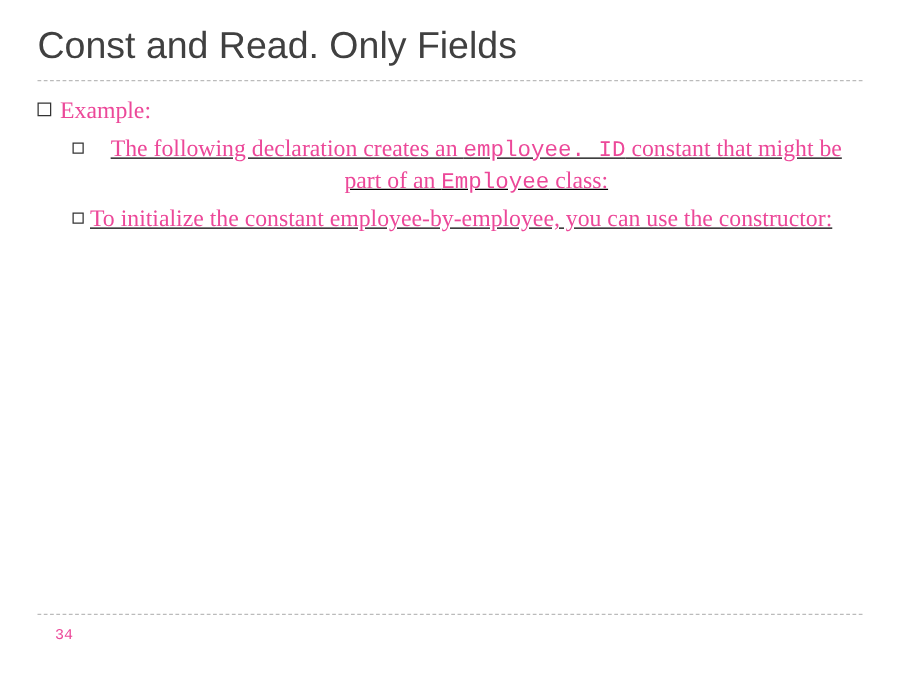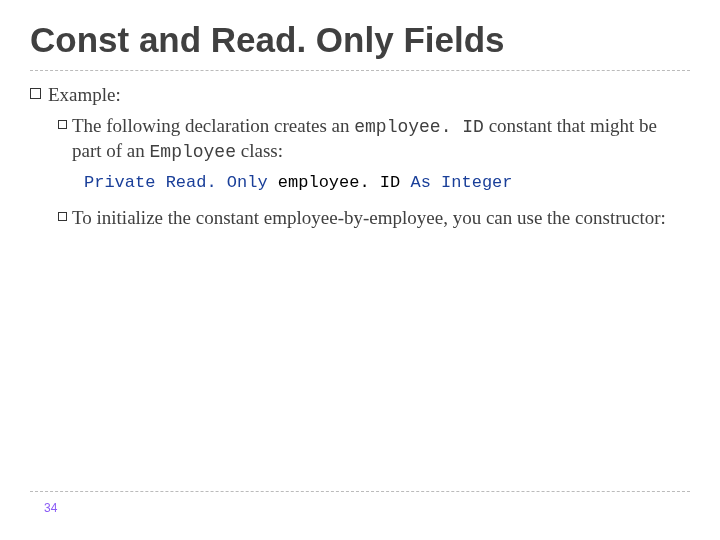--- a/index.html
+++ b/index.html
@@ -5,61 +5,63 @@
   * { margin: 0; padding: 0; box-sizing: border-box; }
   body {
     width: 720px;
     height: 540px;
     background: #ffffff;
     font-family: Arial, Helvetica, sans-serif;
     position: relative;
     padding: 20px 30px 0 30px;
   }
   .title {
-    font-size: 35px;
+    font-size: 30px;
     color: #404040;
-    font-weight: bold;
+    font-weight: normal;
     padding-bottom: 10px;
     border-bottom: 1px dashed #bbb;
   }
   .content {
     padding-top: 12px;
   }
   .bullet-l1 {
     display: flex;
     align-items: flex-start;
     margin-bottom: 6px;
   }
   .bullet-l2 {
     display: flex;
     align-items: flex-start;
     padding-left: 28px;
     margin-bottom: 6px;
+    text-decoration: underline;
   }
   .box-icon {
     display: inline-block;
     width: 11px;
     height: 11px;
     border: 1.5px solid #333;
     margin-top: 5px;
     margin-right: 7px;
     flex-shrink: 0;
   }
   .box-icon.small {
     width: 9px;
     height: 9px;
     border-width: 1.2px;
     margin-top: 6px;
     margin-right: 5px;
   }
   .bullet-text {
     font-family: "Times New Roman", Times, serif;
     font-size: 19px;
-    color: #404040;
+    color: #ec4899;
     line-height: 1.3;
+    text-align: center;
   }
   .code-inline {
     font-family: "Courier New", Courier, monospace;
     font-size: 18px;
   }
   .code-block {
     padding-left: 54px;
     font-family: "Courier New", Courier, monospace;
     font-size: 17px;
     margin: 8px 0 12px 0;
@@ -71,23 +73,23 @@
   .kw { color: #1a3f99; }
   .page-num-bar {
     position: absolute;
     left: 30px;
     right: 30px;
     bottom: 24px;
     border-top: 1px dashed #bbb;
     padding-top: 6px;
   }
   .page-num {
-    font-family: Liberation Sans, sans-serif;
+    font-family: Liberation Mono, monospace;
     font-size: 12px;
-    color: #8b5cf6;
+    color: #ec4899;
     padding-left: 14px;
   }
 </style>
 </head>
 <body>
 
 <h1 class="title">Const and Read. Only Fields</h1>
 
 <div class="content">
 
@@ -96,25 +98,20 @@
     <span class="bullet-text">Example:</span>
   </div>
 
   <div class="bullet-l2">
     <span class="box-icon small"></span>
     <span class="bullet-text">
       <span>The following declaration creates an </span><span class="code-inline">employee. ID</span><span> constant that might be part of an </span><span class="code-inline">Employee</span><span> class:</span>
     </span>
   </div>
 
-  <div class="code-block">
-    <span class="kw">Private</span>
-    <span> </span>
-    <span class="kw">Read. Only</span><span> employee. ID </span><span class="kw">As Integer</span>
-  </div>
 
   <div class="bullet-l2">
     <span class="box-icon small"></span>
     <span class="bullet-text">To initialize the constant employee-by-employee, you can use the constructor:</span>
   </div>
 
   <div class="code-block">
   </div>
 
 </div>

